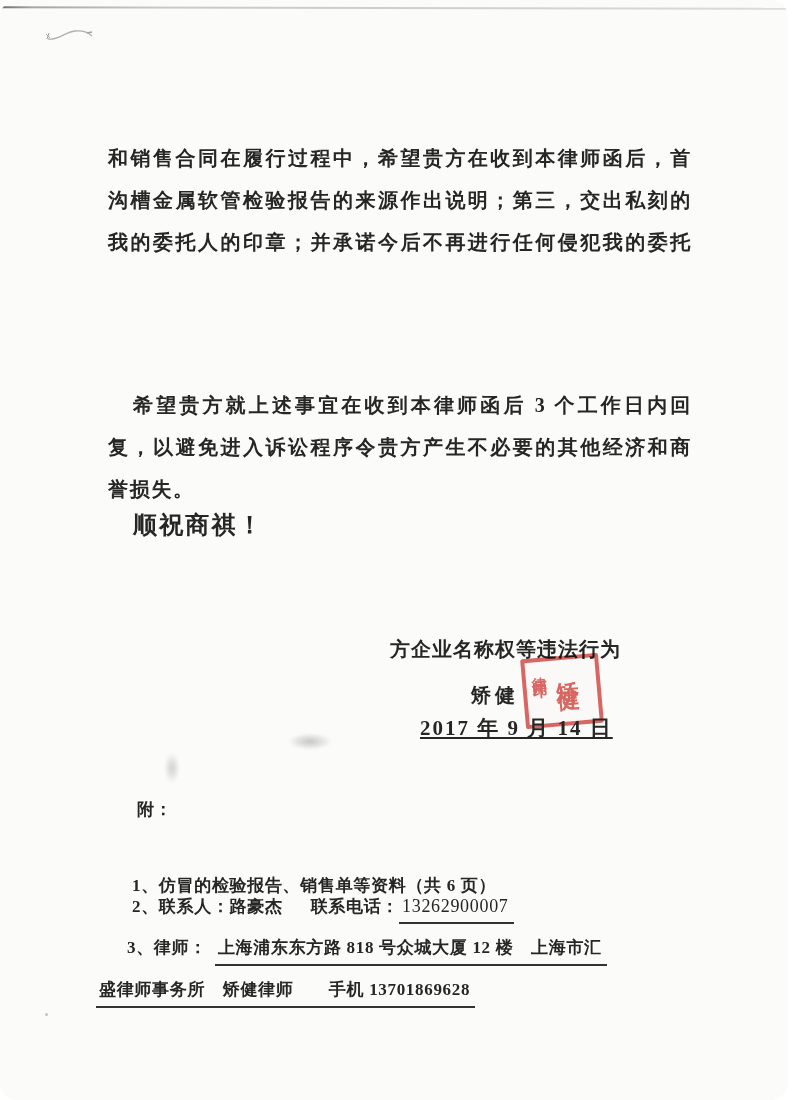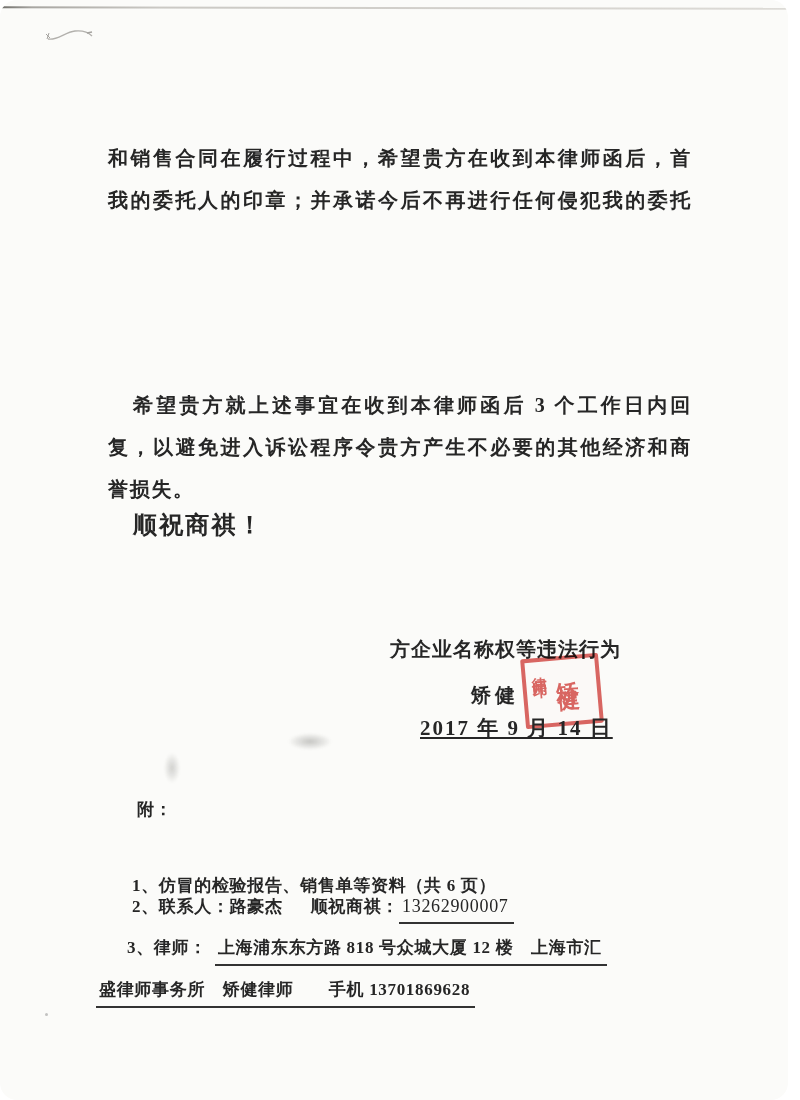--- a/index.html
+++ b/index.html
@@ -81,20 +81,21 @@
     <path d="M4,15 C 13,17 21,8 31,7 S 45,9 48,12" stroke="#a09e9a" stroke-width="1.3" fill="none"></path>
     <path d="M2,10 L6,14 M5,9 L3,15" stroke="#8f8d89" stroke-width="1" fill="none"></path>
     <path d="M43,9 L48,8" stroke="#8f8d89" stroke-width="1.4" fill="none"></path>
   </svg>
   <div class="smudge smudge-a"></div>
   <div class="smudge smudge-b"></div>
   <div class="speck"></div>
 
   <div class="para p1">
     <div class="line">和销售合同在履行过程中，希望贵方在收到本律师函后，首</div>
+    <div class="line">沟槽金属软管检验报告的来源作出说明；第三，交出私刻的</div>
     <div class="line">我的委托人的印章；并承诺今后不再进行任何侵犯我的委托</div>
   </div>
 
   <div class="para p2">
     <div class="line indent">希望贵方就上述事宜在收到本律师函后 3 个工作日内回</div>
     <div class="line">复，以避免进入诉讼程序令贵方产生不必要的其他经济和商</div>
     <div class="line end">誉损失。</div>
   </div>
 
   <div class="closing">顺祝商祺！</div>
@@ -107,21 +108,21 @@
       <div class="seal-col seal-col-left">律师印</div>
     </div>
   </div>
   <div class="sig-date">2017 年 9 月 14 日</div>
 
   <div class="attach attach-heading">附：</div>
 
   <div class="attach attach-1">1、仿冒的检验报告、销售单等资料（共 6 页）</div>
 
   <div class="attach attach-2">
-    <span>2、联系人：路豪杰</span><span class="gap-md"></span><span>顺祝商祺：</span><span class="u num">13262900007</span>
+    <span>2、联系人：路豪杰</span><span class="gap-md"></span><span>联系电话：</span><span class="u num">13262900007</span>
   </div>
 
   <div class="attach attach-3">
     <span>3、律师：</span><span class="gap-sm"></span><span class="u">上海浦东东方路 818 号众城大厦 12 楼　上海市汇</span>
   </div>
 
   <div class="attach attach-4">
     <span class="u">盛律师事务所　矫健律师　　手机 13701869628</span>
   </div>
 

